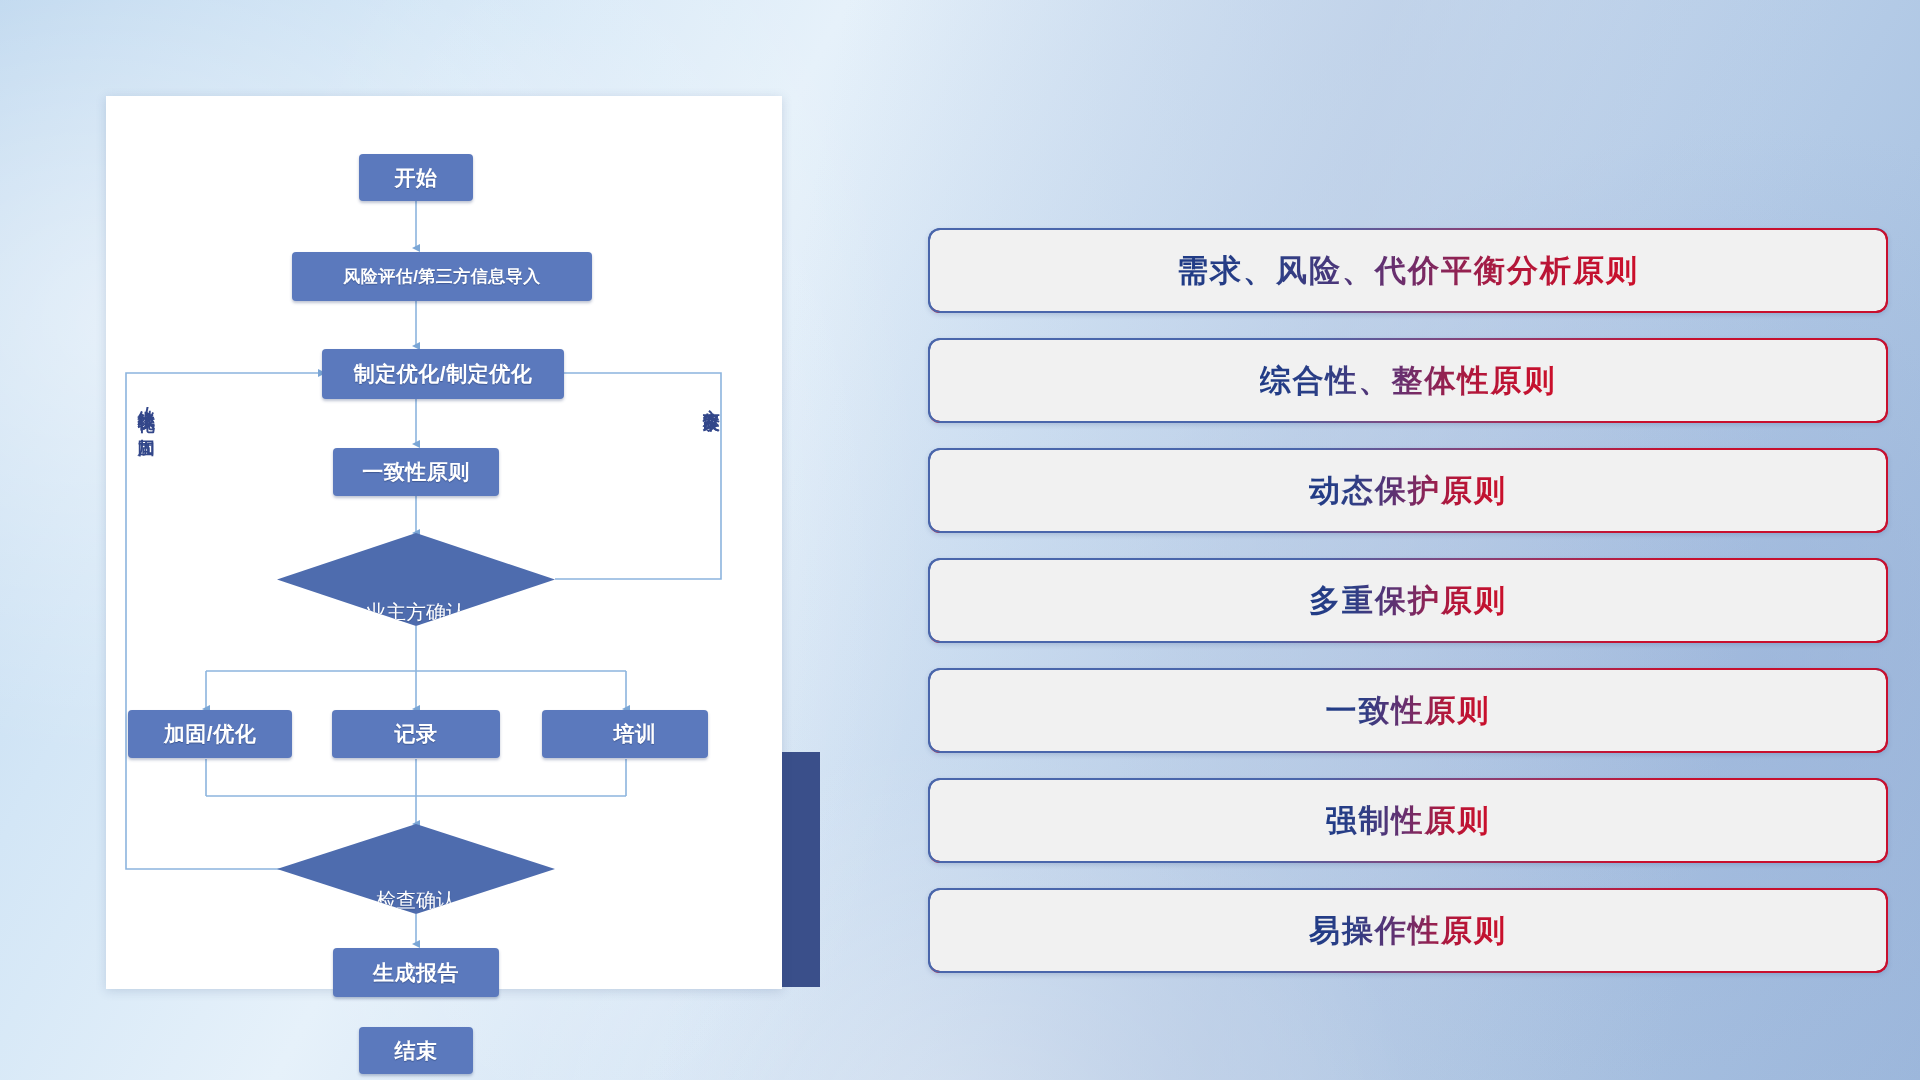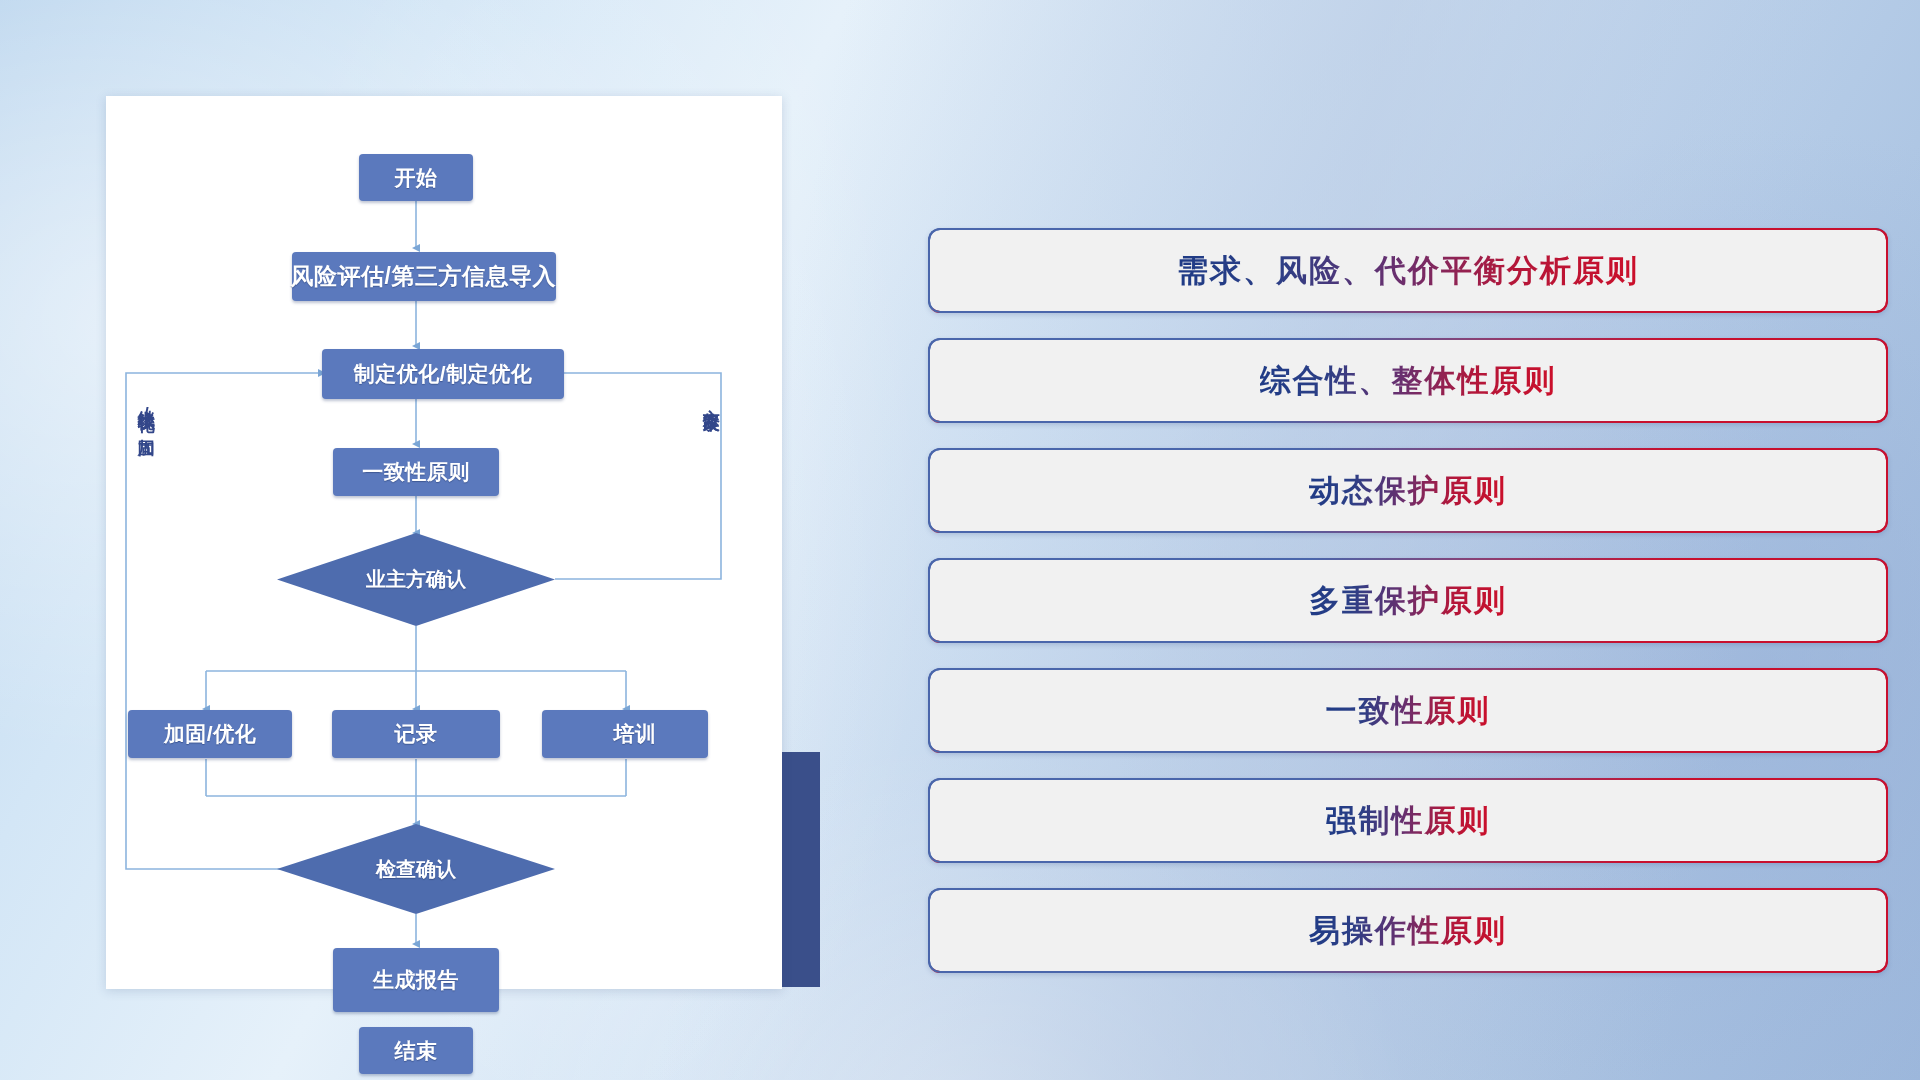--- a/index.html
+++ b/index.html
@@ -52,22 +52,22 @@
     font-weight:bold;
     letter-spacing:.5px;
     text-shadow:0 1px 1px rgba(30,50,100,.45);
     box-shadow:0 2px 3px rgba(40,60,110,.30);
     white-space:nowrap;
   }
   .diamond{
     position:absolute;
     background:#4e6cae;
     color:#ffffff;
-    display:flex; align-items:center; justify-content:center;
-    font-weight:bold;
+    display:flex; align-items:flex-end; justify-content:center;
+    font-weight:normal;
     text-shadow:0 1px 1px rgba(30,50,100,.45);
     clip-path:polygon(50% 0%, 100% 50%, 50% 100%, 0% 50%);
     white-space:nowrap;
   }
   .vlabel{
     position:absolute;
     color:#33478a;
     font-size:17px;
     font-weight:600;
     writing-mode:vertical-rl;
@@ -174,21 +174,21 @@
         <line x1="310" y1="901" x2="310" y2="928" marker-end="url(#ah)"></line>
 
         <path d="M211,773 L20,773 L20,277 L216,277" marker-end="url(#ahr)"></path>
       </g>
     </svg>
 
     <div class="node" style="left:253px; top:58px; width:114px; height:47px; font-size:21px;">
       <span>开始</span>
     </div>
 
-    <div class="node" style="left:186px; top:156px; width:264px; height:49px; font-size:23px;justify-content:flex-end;">
+    <div class="node" style="left:186px; top:156px; width:300px; height:49px; font-size:17px;">
       <span>风险评估/第三方信息导入</span>
     </div>
 
     <div class="node" style="left:216px; top:253px; width:242px; height:50px; font-size:21px;">
       <span>制定优化/制定优化</span>
     </div>
 
     <div class="node" style="left:227px; top:352px; width:166px; height:48px; font-size:21px;">
       <span>一致性原则</span>
     </div>
@@ -206,21 +206,21 @@
     </div>
 
     <div class="node" style="left:436px; top:614px; width:166px; height:48px; font-size:21px;padding-left:20px;">
       <span>培训</span>
     </div>
 
     <div class="diamond" style="left:171px; top:728px; width:278px; height:90px; font-size:20px;">
       <span>检查确认</span>
     </div>
 
-    <div class="node" style="left:227px; top:852px; width:166px; height:64px; font-size:21px;">
+    <div class="node" style="left:227px; top:852px; width:166px; height:49px; font-size:21px;">
       <span>生成报告</span>
     </div>
 
     <div class="node" style="left:253px; top:931px; width:114px; height:47px; font-size:21px;">
       <span>结束</span>
     </div>
 
     <div class="vlabel" style="left:31px; top:300px;">继续优化/加固</div>
 
     <div class="vlabel" style="left:596px; top:300px;">方案修改</div>

